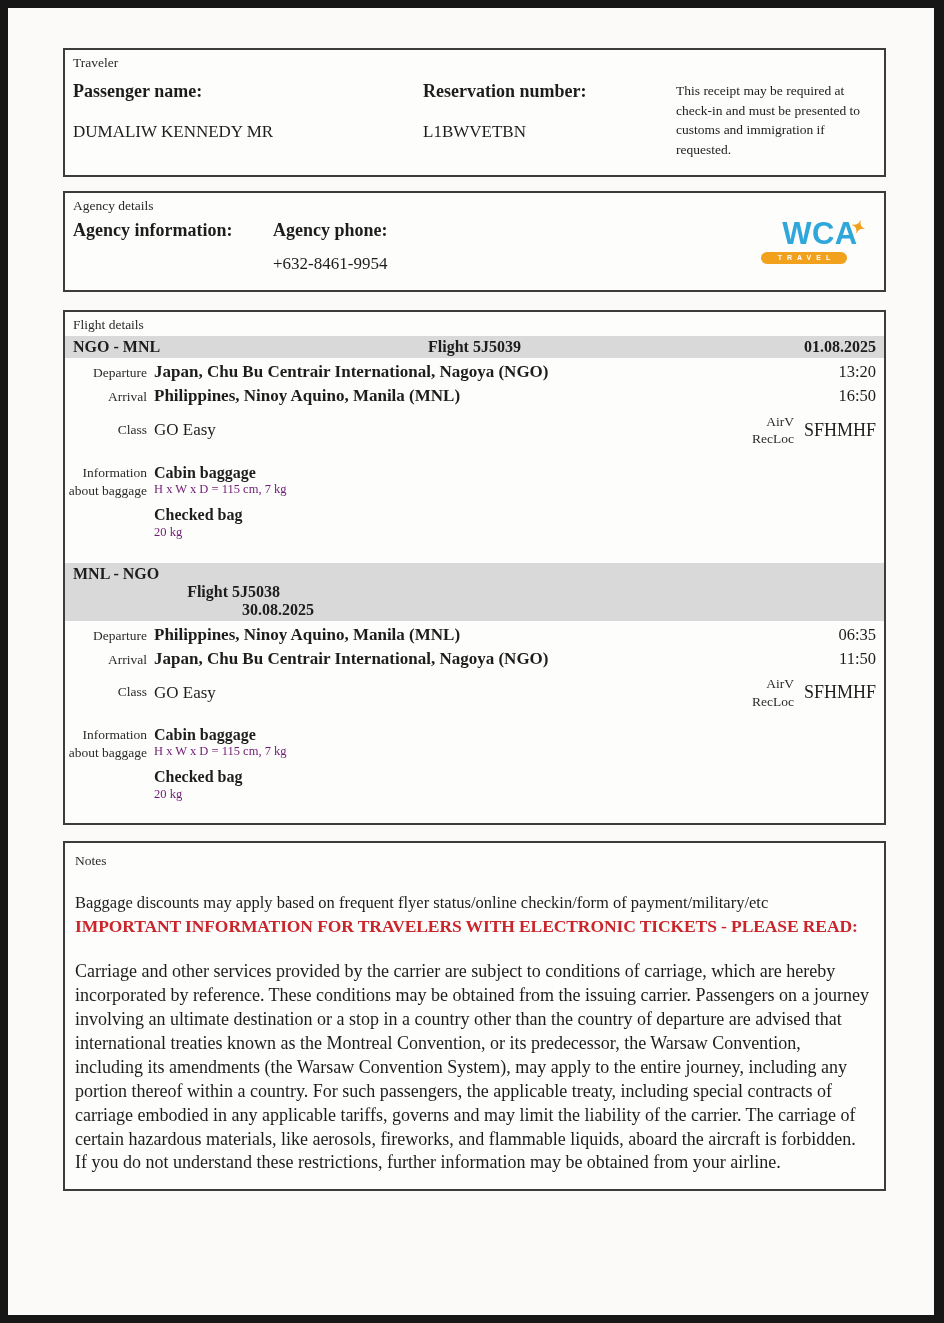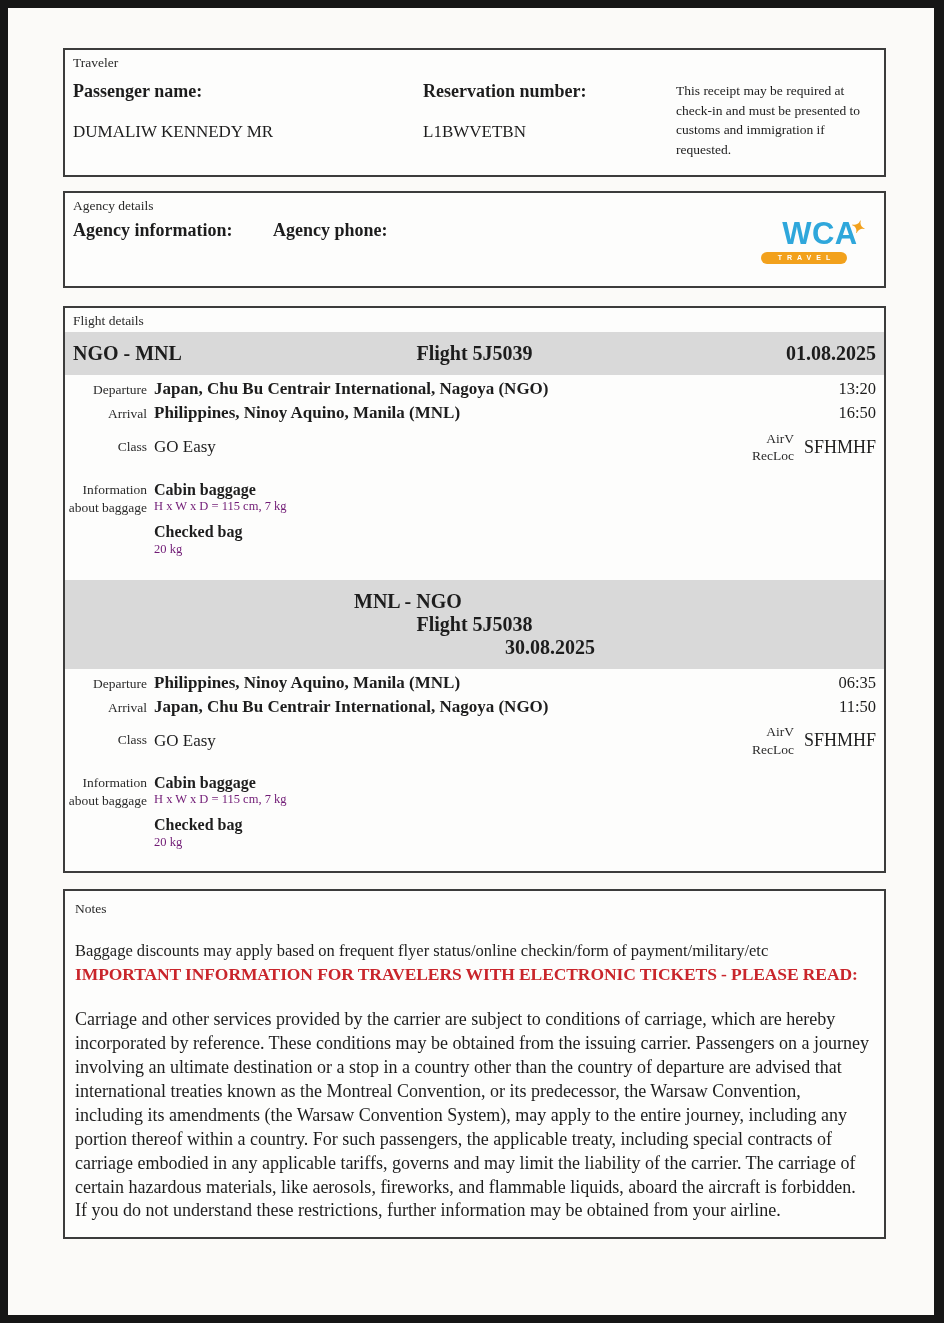--- a/index.html
+++ b/index.html
@@ -29,21 +29,21 @@
   }
   
   .traveler { padding-bottom: 16px; min-height: 112px; }
   .traveler-row { display: flex; padding: 10px 8px 0 8px; }
   .t-col-name { width: 350px; flex-shrink: 0; }
   .t-col-resv { flex: 1; }
   .t-col-note { width: 200px; flex-shrink: 0; font-size: 13.5px; line-height: 1.45; }
   .field-label { font-weight: bold; font-size: 18px; }
   .field-value { font-size: 17px; margin-top: 20px; }
   
-  .agency { min-height: 88px; padding-bottom: 22px; }
+  .agency { min-height: 88px; padding-bottom: 16px; }
   .agency-row { display: flex; align-items: flex-start; padding: 6px 10px 0 8px; }
   .a-col-info { width: 200px; flex-shrink: 0; }
   .a-col-phone { flex: 1; }
   .a-phone-value { font-size: 17px; margin-top: 13px; }
   .wca-logo { width: 140px; flex-shrink: 0; text-align: center; margin-top: -2px; }
   .wca-word {
     font-family: "Liberation Sans", sans-serif;
     font-weight: bold;
     font-size: 31px;
     line-height: 1;
@@ -70,24 +70,23 @@
     text-indent: 5px;
     height: 12px;
     line-height: 12px;
     text-align: center;
   }
   
   .flightbox { padding-bottom: 4px; }
   .flightbox .box-label { padding-bottom: 3px; }
   .seg-header {
     display: flex;
-    align-items: center;
-    padding: 10px 8px;
+    padding: 2px 8px;
     font-weight: bold;
-    font-size: 20px;
+    font-size: 16px;
   }
   .seg-route { width: 30%; text-align: left; }
   .seg-flight { width: 40%; text-align: center; }
   .seg-date { width: 30%; text-align: right; }
   .f-row { display: flex; align-items: baseline; margin-top: 4px; }
   .f-label {
     width: 89px; flex-shrink: 0;
     text-align: right;
     padding-right: 7px;
     font-size: 13.5px;
@@ -133,20 +132,21 @@
     </section>
 
     <section class="box agency" style="margin-bottom:18px;">
       <div class="box-label">Agency details</div>
       <div class="agency-row">
         <div class="a-col-info">
           <div class="field-label">Agency information:</div>
         </div>
         <div class="a-col-phone">
           <div class="field-label">Agency phone:</div>
+          <div class="a-phone-value">+632-8461-9954</div>
         </div>
         <div class="wca-logo">
           <div class="wca-word" style="color:#2fa7db;margin-left:32px;"><span>WCA</span><span class="wca-star" style="color:#f2a11c;">✦</span></div>
           <div class="wca-pill" style="background:#f2a11c;">TRAVEL</div>
         </div>
       </div>
     </section>
 
     <section class="box flightbox" style="margin-bottom:16px;">
       <div class="box-label">Flight details</div>

